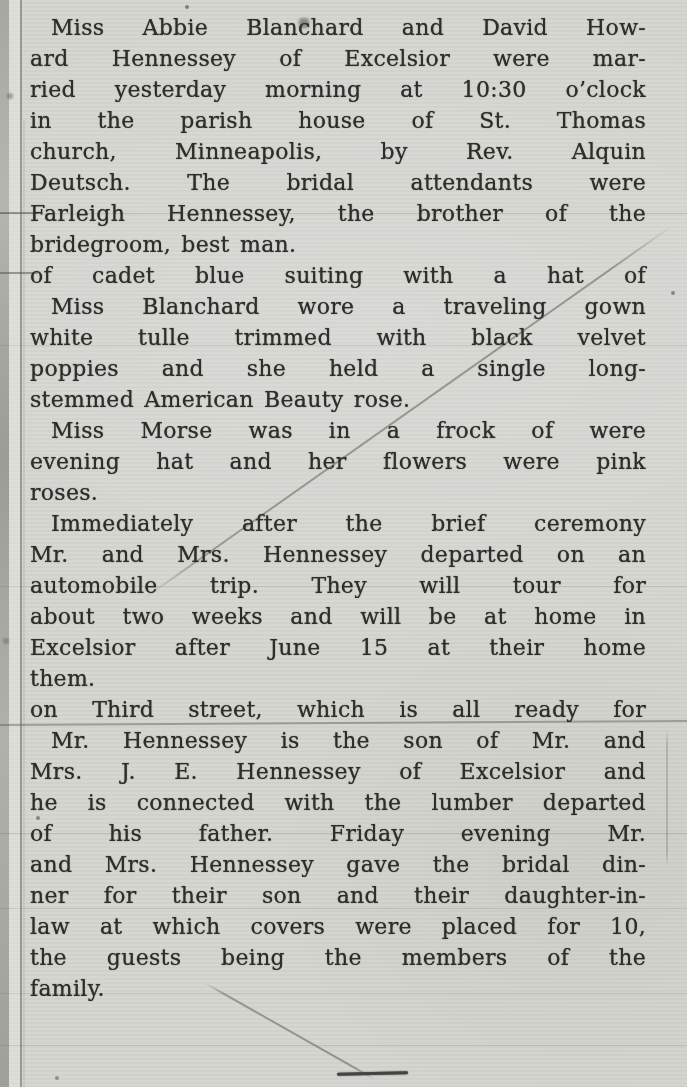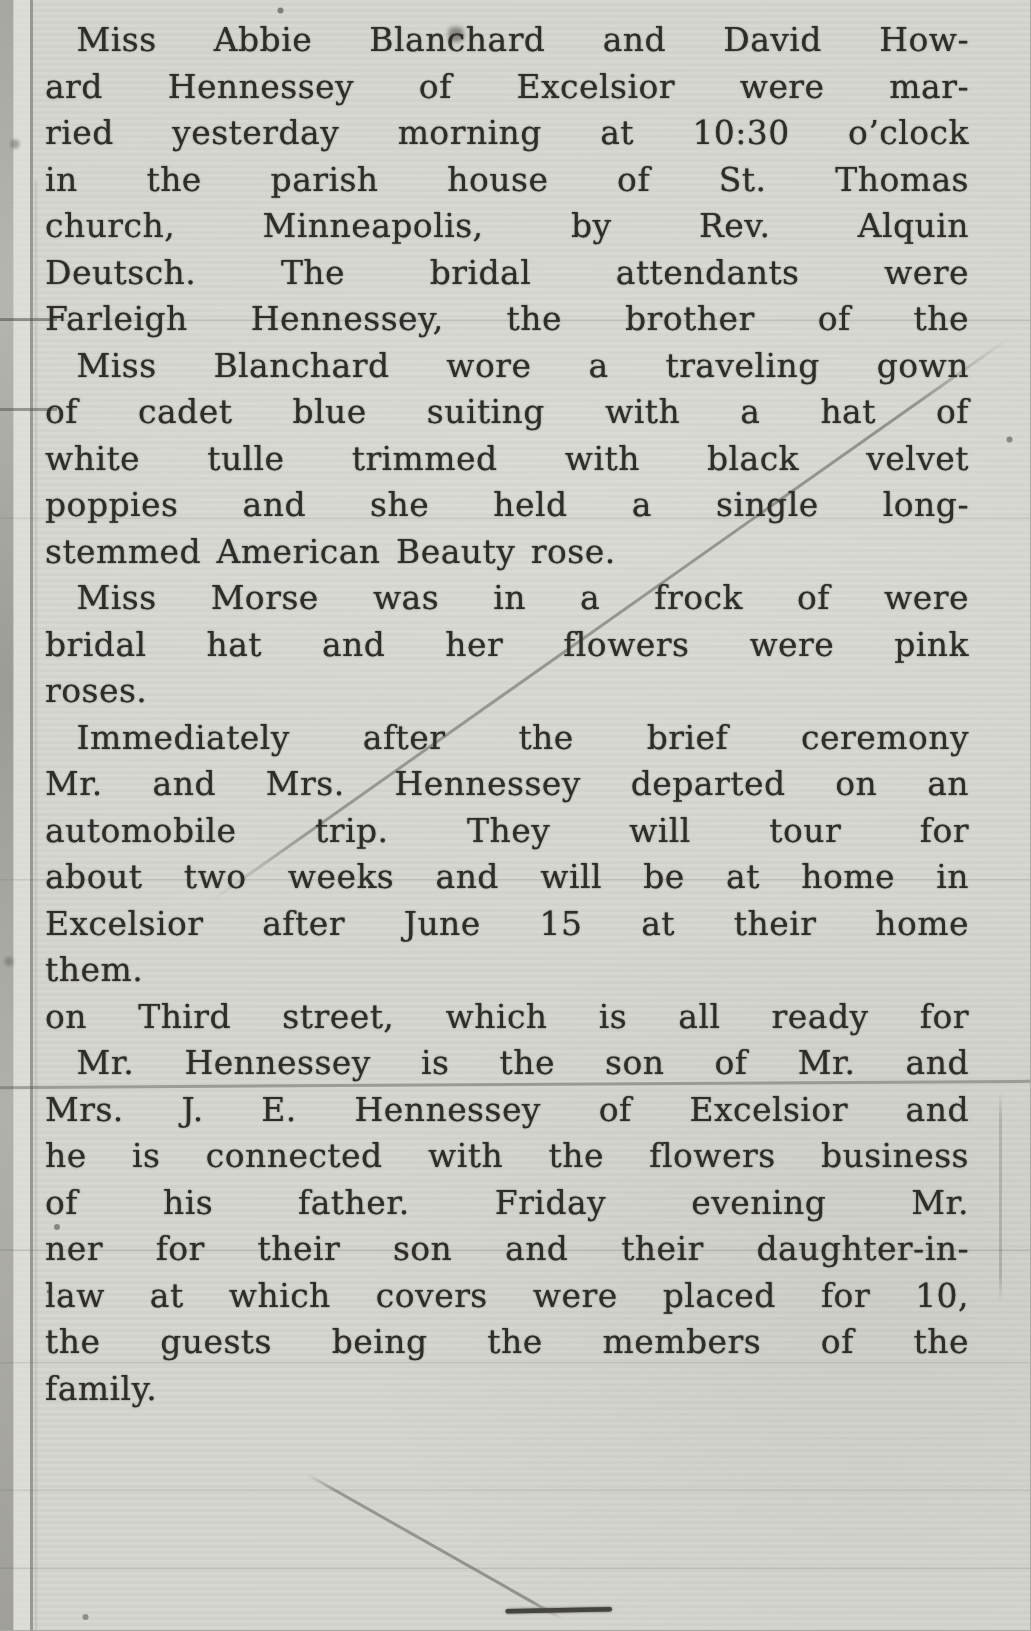--- a/index.html
+++ b/index.html
@@ -95,47 +95,49 @@
 
   <div class="article">
       <div class="para">
         <div class="line first">Miss Abbie Blanchard and David How-</div>
         <div class="line">ard Hennessey of Excelsior were mar-</div>
         <div class="line">ried yesterday morning at 10:30 o’clock</div>
         <div class="line">in the parish house of St. Thomas</div>
         <div class="line">church, Minneapolis, by Rev. Alquin</div>
         <div class="line">Deutsch.  The bridal attendants were</div>
         <div class="line">Farleigh Hennessey, the brother of the</div>
+        <div class="line last">bridegroom, best man.</div>
       </div>
       <div class="para">
+        <div class="line">of cadet blue suiting with a hat of</div>
         <div class="line first">Miss Blanchard wore a traveling gown</div>
-        <div class="line">of cadet blue suiting with a hat of</div>
         <div class="line">white tulle trimmed with black velvet</div>
         <div class="line">poppies and she held a single long-</div>
         <div class="line last">stemmed American Beauty rose.</div>
       </div>
       <div class="para">
         <div class="line first">Miss Morse was in a frock of were</div>
-        <div class="line">bridal hat and her flowers were pink</div>
+        <div class="line">evening hat and her flowers were pink</div>
         <div class="line last">roses.</div>
       </div>
       <div class="para">
         <div class="line first">Immediately after the brief ceremony</div>
         <div class="line">Mr. and Mrs. Hennessey departed on an</div>
         <div class="line">automobile trip.  They will tour for</div>
         <div class="line">about two weeks and will be at home in</div>
         <div class="line">Excelsior after June 15 at their home</div>
         <div class="line last">them.</div>
         <div class="line">on Third street, which is all ready for</div>
       </div>
       <div class="para">
         <div class="line first">Mr. Hennessey is the son of Mr. and</div>
         <div class="line">Mrs. J. E. Hennessey of Excelsior and</div>
-        <div class="line">he is connected with the flowers business</div>
+        <div class="line">he is connected with the lumber departed</div>
         <div class="line">of his father.  Friday evening Mr.</div>
+        <div class="line">and Mrs. Hennessey gave the bridal din-</div>
         <div class="line">ner for their son and their daughter-in-</div>
         <div class="line">law at which covers were placed for 10,</div>
         <div class="line">the guests being the members of the</div>
         <div class="line last">family.</div>
       </div>
     </div>
 
   <div class="section-dash"></div>
 </div>
 

